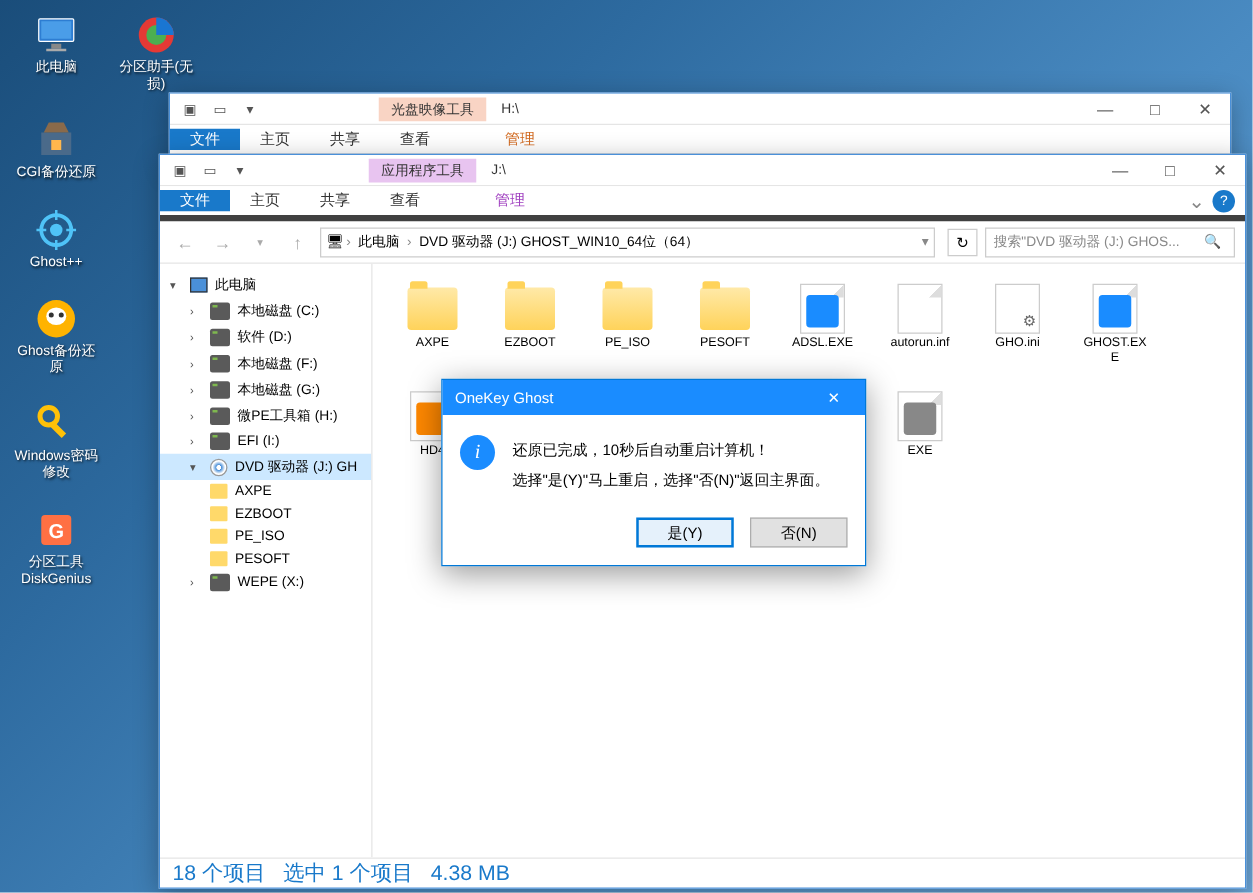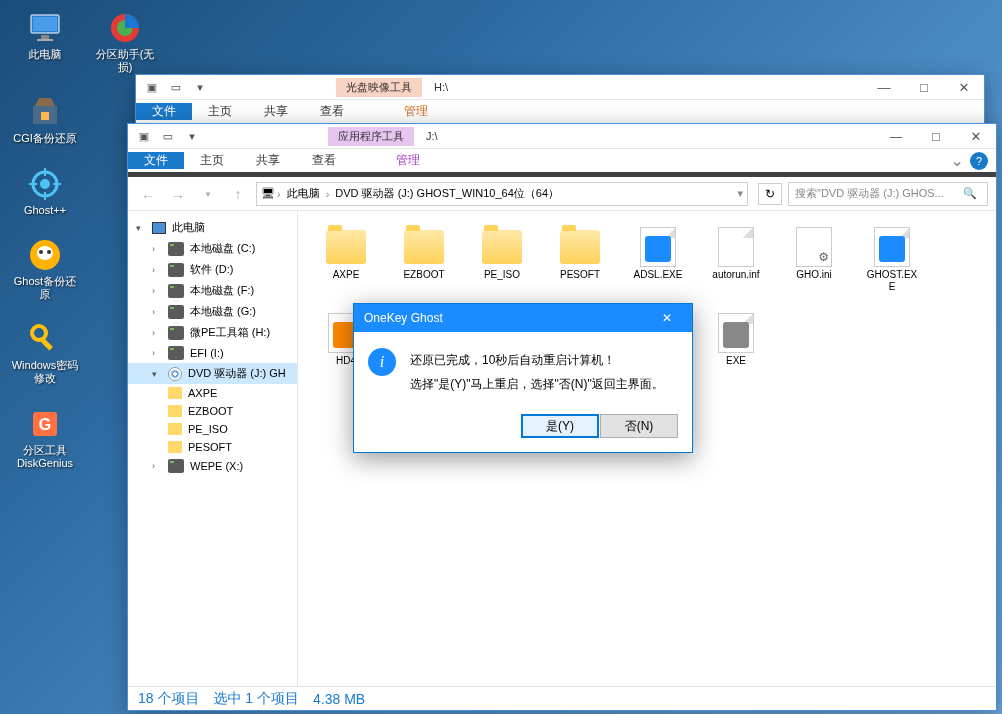--- a/index.html
+++ b/index.html
@@ -12,21 +12,21 @@
 
 .desktop-row { display: flex; gap: 10px; }
 
 .window { position: absolute; background: #fff; border: 1px solid #4a90d9; box-shadow: 0 4px 20px rgba(0,0,0,0.3); }
 .window-back { top: 74px; left: 135px; width: 850px; height: 60px; z-index: 1; }
 .window-front { top: 123px; left: 127px; width: 870px; height: 588px; z-index: 2; display: flex; flex-direction: column; }
 
 .title-bar { height: 25px; background: #fff; display: flex; align-items: center; border-bottom: 1px solid #e5e5e5; }
 .qat { display: flex; align-items: center; gap: 4px; padding: 0 6px; }
 .qat-btn { width: 20px; height: 20px; display: flex; align-items: center; justify-content: center; font-size: 11px; color: #555; }
-.tool-tab { background: #f9d4c4; padding: 2px 10px; font-size: 11px; color: #333; margin-left: 120px; }
+.tool-tab { background: #f9d4c4; padding: 2px 10px; font-size: 11px; color: #333; margin-left: 87px; }
 .tool-tab.purple { background: #e8c4f0; }
 .title-text { margin-left: 12px; font-size: 11px; color: #333; }
 .win-controls { margin-left: auto; display: flex; }
 .win-btn { width: 40px; height: 25px; display: flex; align-items: center; justify-content: center; font-size: 13px; color: #555; }
 
 .ribbon { height: 28px; display: flex; align-items: center; background: #fff; border-bottom: 5px solid #404040; }
 .ribbon-tab { padding: 0 16px; font-size: 12px; color: #333; display: flex; align-items: center; cursor: pointer; }
 .ribbon-tab.file { background: #1979ca; color: #fff; }
 .ribbon-tab.purple-tab { color: #a040c0; }
 .ribbon-right { margin-left: auto; display: flex; align-items: center; padding-right: 8px; gap: 6px; }
@@ -61,29 +61,29 @@
 .file-item .fi-icon { width: 44px; height: 40px; display: flex; align-items: center; justify-content: center; }
 .file-item .fi-label { font-size: 10px; text-align: center; line-height: 1.2; word-break: break-word; }
 .folder-lg { width: 40px; height: 34px; background: linear-gradient(#ffe9a8, #ffd35a); border-radius: 3px; position: relative; }
 .folder-lg::before { content: ''; position: absolute; top: -5px; left: 2px; width: 14px; height: 6px; background: #ffd35a; border-radius: 2px 2px 0 0; }
 .exe-icon { width: 36px; height: 40px; background: #fff; border: 1px solid #ccc; position: relative; }
 .exe-icon::before { content: ''; position: absolute; top: 0; right: 0; width: 10px; height: 10px; background: linear-gradient(135deg, transparent 50%, #ddd 50%); }
 .exe-icon .inner { position: absolute; top: 8px; left: 4px; right: 4px; bottom: 4px; }
 .ini-icon { width: 36px; height: 40px; background: #fff; border: 1px solid #ccc; position: relative; }
 .ini-icon::after { content: '⚙'; position: absolute; bottom: 2px; right: 2px; font-size: 12px; color: #666; }
 
-.status-bar { height: 24px; border-top: 1px solid #e5e5e5; display: flex; align-items: center; padding: 0 10px; font-size: 14px; color: #1979ca; gap: 14px; }
+.status-bar { height: 24px; border-top: 1px solid #e5e5e5; display: flex; align-items: center; padding: 0 10px; font-size: 17px; color: #1979ca; gap: 14px; }
 
 .dialog { position: absolute; top: 303px; left: 353px; width: 340px; background: #fff; border: 1px solid #0078d7; box-shadow: 0 6px 24px rgba(0,0,0,0.4); z-index: 10; }
 .dialog-title { height: 28px; background: #1a8cff; color: #fff; display: flex; align-items: center; padding: 0 10px; font-size: 12px; }
 .dialog-close { margin-left: auto; width: 30px; text-align: center; cursor: pointer; }
 .dialog-body { padding: 16px 14px 10px; display: flex; gap: 14px; }
 .info-icon { width: 28px; height: 28px; border-radius: 50%; background: #1a8cff; color: #fff; display: flex; align-items: center; justify-content: center; font-size: 16px; font-family: Georgia, serif; font-style: italic; flex-shrink: 0; }
 .dialog-text { font-size: 12px; line-height: 2; }
-.dialog-buttons { display: flex; justify-content: flex-end; gap: 1px; padding: 8px 14px 14px; }
+.dialog-buttons { display: flex; justify-content: flex-end; gap: 13px; padding: 8px 14px 14px; }
 .dlg-btn { width: 78px; height: 24px; border: 1px solid #adadad; background: #e1e1e1; font-size: 12px; cursor: pointer; }
 .dlg-btn.default { border: 2px solid #0078d7; background: #e5f1fb; }
 
 .watermark { position: absolute; bottom: 16px; right: 16px; display: flex; align-items: center; gap: 6px; color: rgba(255,255,255,0.85); font-size: 18px; z-index: 0; }
 .watermark-logo { width: 28px; height: 28px; position: relative; }
 .watermark-logo span { position: absolute; width: 12px; height: 12px; background: #3ba9e4; transform: rotate(45deg); }
 .watermark-url { position: absolute; bottom: 58px; right: 22px; color: rgba(255,255,255,0.65); font-size: 11px; }
 </style>
 </head>
 <body>

